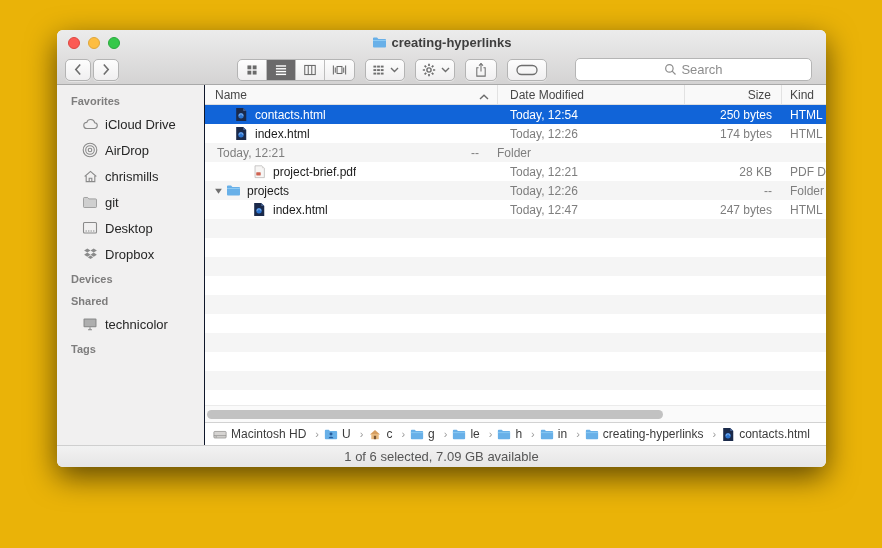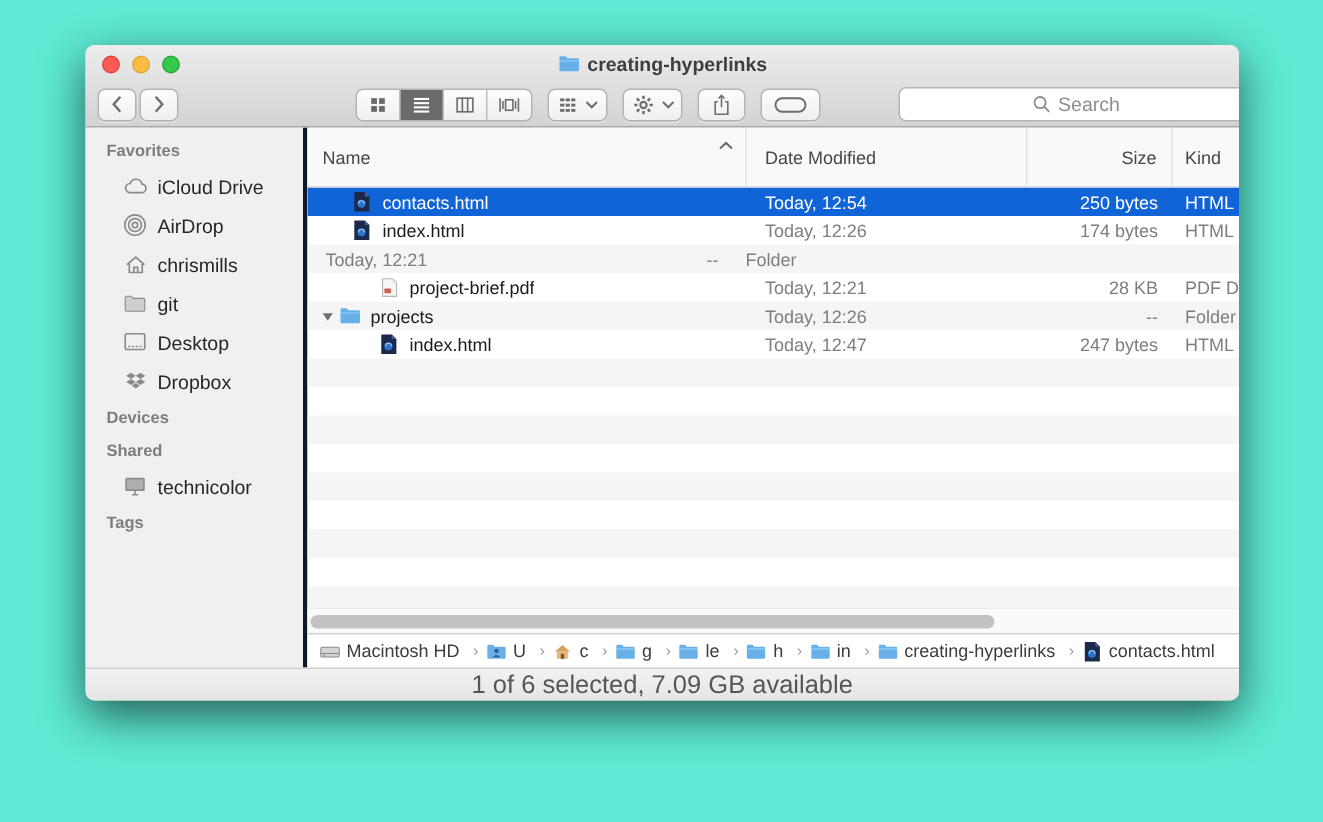--- a/index.html
+++ b/index.html
@@ -1,17 +1,17 @@
 <!DOCTYPE html>
 <html><head>
 <meta charset="utf-8">
 <style>
   html,body{margin:0;padding:0;background:#000;}
   *{box-sizing:border-box;}
-  .canvas{position:relative;width:882px;height:548px;background:#5eead4;overflow:hidden;
+  .canvas{position:relative;width:882px;height:548px;background:#eab308;overflow:hidden;
           font-family:"Liberation Sans","DejaVu Sans",sans-serif;-webkit-font-smoothing:antialiased;}
   .window{position:absolute;left:57px;top:30px;width:769px;height:437px;border-radius:6px;
           overflow:hidden;background:#fff;box-shadow:0 10px 30px rgba(0,0,0,.6);display:flex;flex-direction:column;}
 
   
   .chrome{height:55px;flex:none;background:linear-gradient(#ececec,#d4d3d3);
           border-bottom:1px solid #a9a9a9;position:relative;}
   .titlerow{height:25px;display:flex;align-items:center;justify-content:center;gap:5px;}
   .lights{position:absolute;left:11px;top:7px;display:flex;gap:8px;}
   .light{width:12px;height:12px;border-radius:50%;}
@@ -28,37 +28,37 @@
   .seg{display:flex;margin-left:118px;border:1px solid #b4b4b4;border-radius:5px;overflow:hidden;height:22px;
        background:linear-gradient(#fdfdfd,#f0eff0);}
   .seg .s{width:29px;height:100%;display:flex;align-items:center;justify-content:center;color:#6a6a6a;
           border-right:1px solid #bdbdbd;}
   .seg .s:last-child{border-right:none;}
   .seg .s.active{background:#6b6a6b;color:#fff;}
   .mlbtn{margin-left:10px;}
   .w-chev{display:flex;gap:4px;width:40px;}
   .w-sq{width:32px;}
   .w-tag{width:40px;}
-  .search{position:absolute;left:542px;top:3px;width:237px;height:23px;border:1px solid #b5b5b5;border-radius:5px;
+  .search{position:absolute;left:518px;top:3px;width:237px;height:23px;border:1px solid #b5b5b5;border-radius:5px;
           background:#fff;display:flex;align-items:center;justify-content:center;gap:4px;color:#8d8d8d;font-size:13px;}
   .icon{display:inline-flex;align-items:center;justify-content:center;}
   .icon svg{display:block;}
 
   
   .middle{flex:1;display:flex;min-height:0;}
-  .sidebar{width:148px;flex:none;background:#f1f0f0;border-right:3px solid #0f172a;
+  .sidebar{width:148px;flex:none;background:#f1f0f0;border-right:1px solid #0f172a;
            padding-top:4px;overflow:hidden;font-size:13px;color:#2b2b2b;}
   .sb-head{font-size:11px;font-weight:bold;color:#7e7d7d;padding:6px 0 4px 14px;}
   .sb-item{height:26px;display:flex;align-items:center;gap:6px;padding-left:24px;color:#262626;}
   .sb-ic{width:18px;height:16px;color:#8a8a8a;flex:none;display:flex;align-items:center;justify-content:center;}
 
   .content{flex:1;display:flex;flex-direction:column;min-width:0;background:#fff;}
 
   
-  .lhead{height:40px;flex:none;display:flex;background:#f9f9f9;border-bottom:1px solid #dedede;
+  .lhead{height:20px;flex:none;display:flex;background:#f9f9f9;border-bottom:1px solid #dedede;
          font-size:12px;color:#474747;}
   .lh{height:100%;display:flex;align-items:center;border-right:1px solid #e2e2e2;}
   .lh-name{width:293px;padding-left:10px;position:relative;}
   .lh-date{width:187px;padding-left:12px;}
   .lh-size{width:97px;justify-content:flex-end;padding-right:10px;}
   .lh-kind{flex:1;padding-left:8px;border-right:none;}
   .sortic{position:absolute;right:8px;top:9px;}
 
   
   .rows{flex:1;overflow:hidden;position:relative;}
@@ -87,21 +87,21 @@
   
   .pathbar{height:23px;flex:none;background:#fff;border-top:1px solid #d2d2d2;display:flex;align-items:center;
            padding-left:8px;font-size:12px;color:#3c3c3c;white-space:nowrap;overflow:hidden;}
   .pitem{display:flex;align-items:center;gap:4px;}
   .pitem .sep{color:#9a9a9a;margin:0 5px;font-size:11px;}
   .pitem:last-child .sep{display:none;}
   .pic{width:14px;height:13px;display:inline-flex;}
 
   
   .statusbar{height:22px;flex:none;background:linear-gradient(#f2f2f2,#e6e5e5);border-top:1px solid #cfcfcf;
-             display:flex;align-items:center;justify-content:center;font-size:17px;color:#565656;text-align:right;}
+             display:flex;align-items:center;justify-content:center;font-size:13px;color:#565656;text-align:right;}
 </style>
 </head>
 <body>
 
 <div class="canvas">
   <div class="window">
 
     <div class="chrome">
       <div class="lights">
         <span class="light r"></span>

